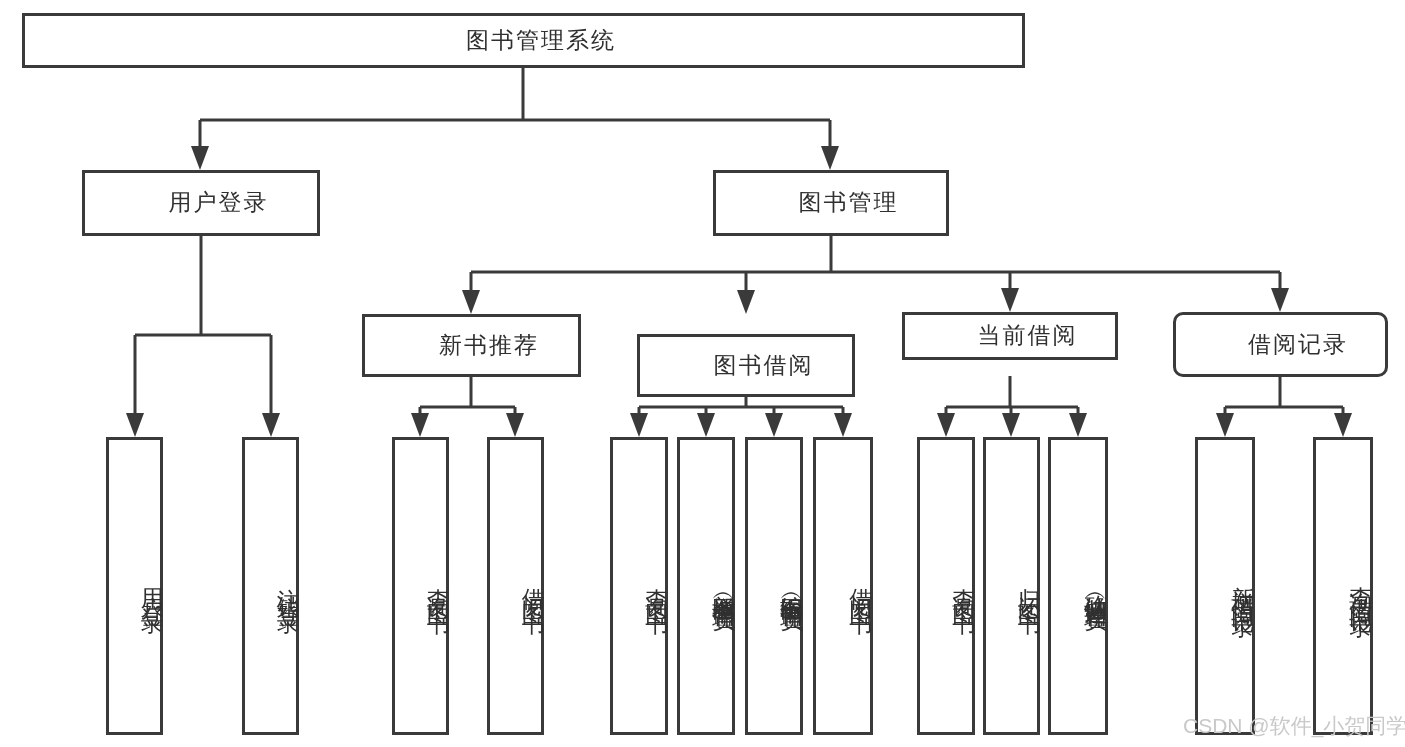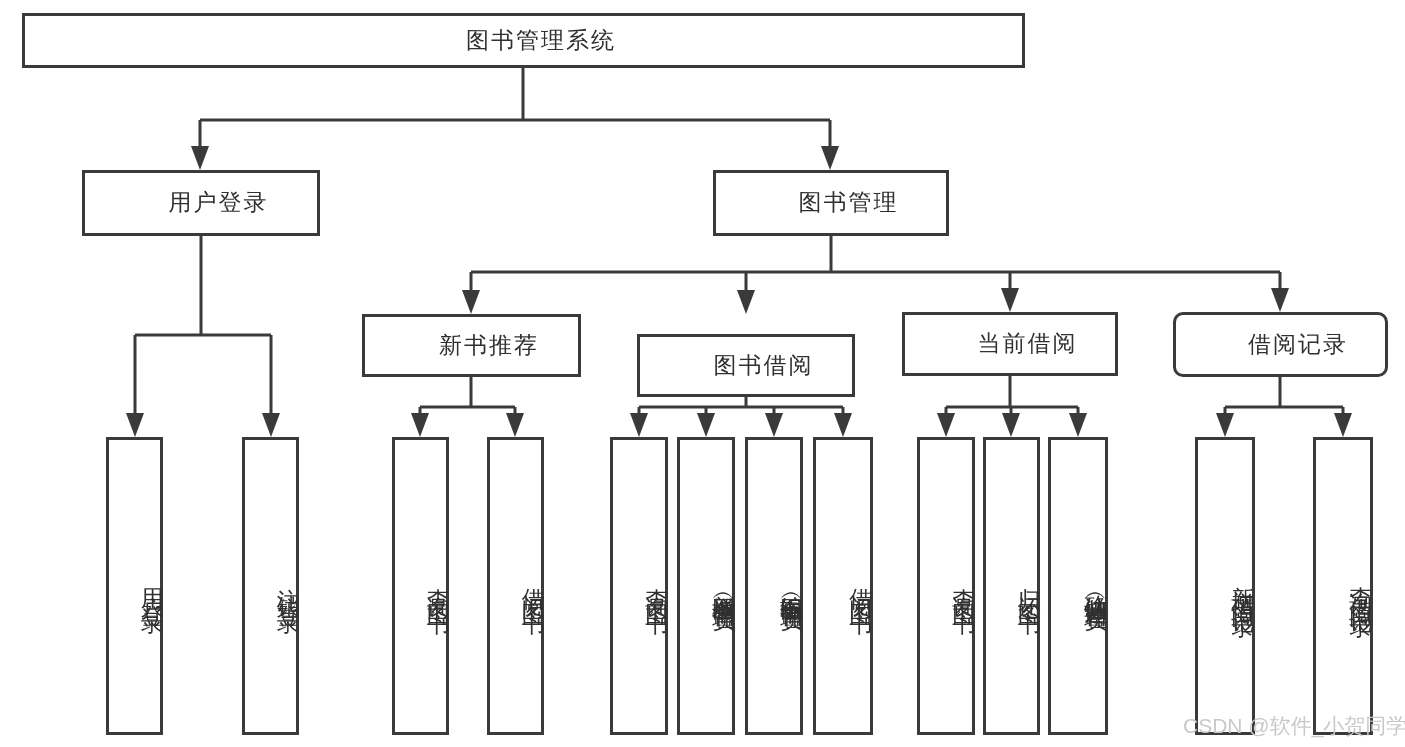--- a/index.html
+++ b/index.html
@@ -124,21 +124,21 @@
     </g>
   </svg>
 
   <div class="box" style="left:22px; top:13px; width:1003px; height:55px;">图书管理系统</div>
 
   <div class="box" style="left:82px; top:170px; width:238px; height:66px;">用户登录</div>
   <div class="box" style="left:713px; top:170px; width:236px; height:66px;">图书管理</div>
 
   <div class="box" style="left:362px; top:314px; width:219px; height:63px;">新书推荐</div>
   <div class="box" style="left:637px; top:314px; width:218px; height:63px;margin-top:20px;">图书借阅</div>
-  <div class="box" style="left:902px; top:312px; width:216px; height:64px;">当前借阅</div>
+  <div class="box" style="left:902px; top:312px; width:216px; height:48px;">当前借阅</div>
   <div class="box" style="left:1173px; top:312px; width:215px; height:65px;border-radius:10px;">借阅记录</div>
 
   <div class="box vbox" style="left:106px; top:437px; width:57px; height:298px;">用户登录</div>
   <div class="box vbox" style="left:242px; top:437px; width:57px; height:298px;">注销登录</div>
 
   <div class="box vbox" style="left:392px; top:437px; width:57px; height:298px;">查询图书</div>
   <div class="box vbox" style="left:487px; top:437px; width:57px; height:298px;">借阅图书</div>
 
   <div class="box vbox" style="left:610px; top:437px; width:58px; height:298px;">查询图书</div>
   <div class="box vbox long" style="left:677px; top:437px; width:58px; height:298px;">新增图书（管理员）</div>

